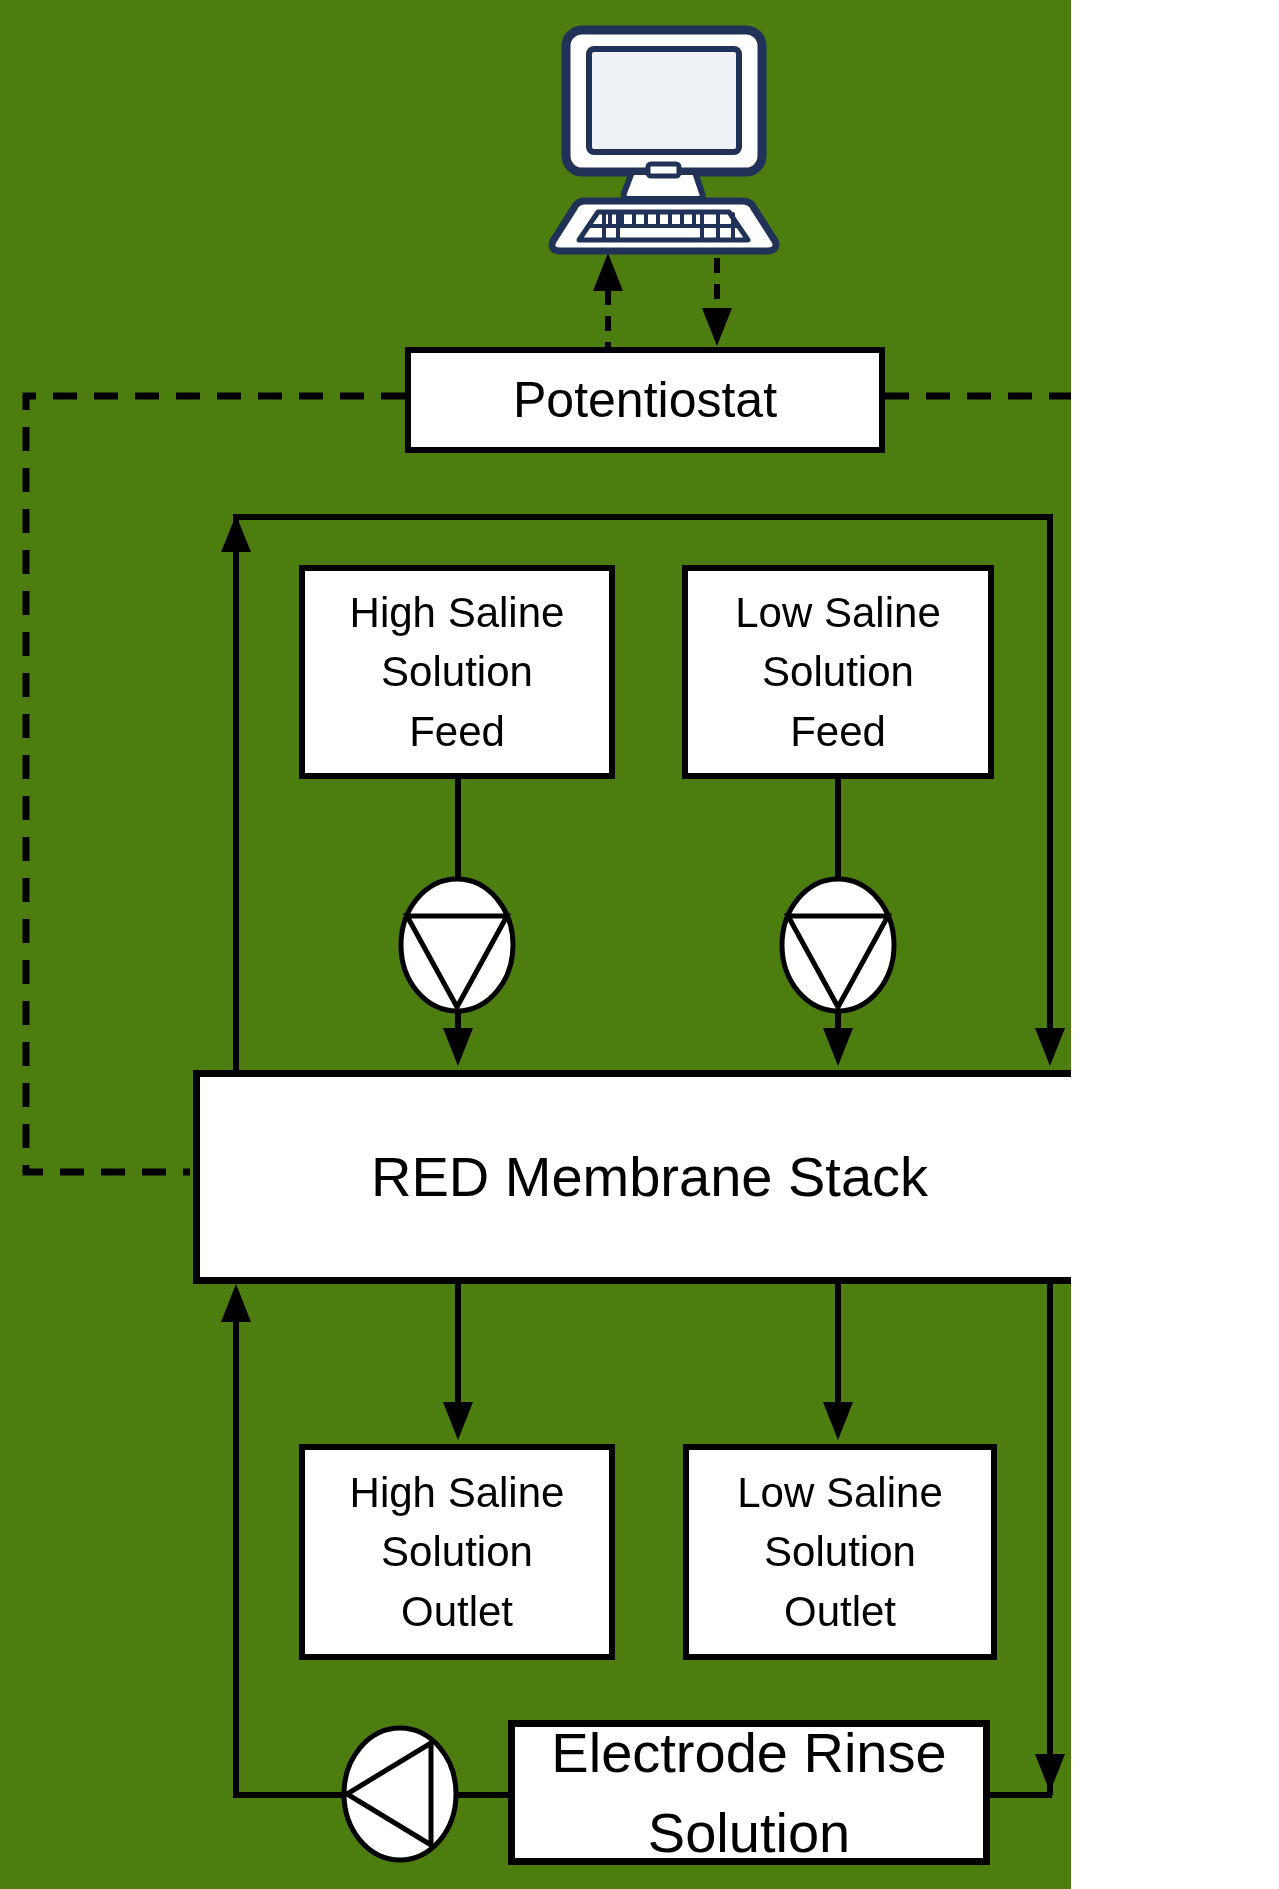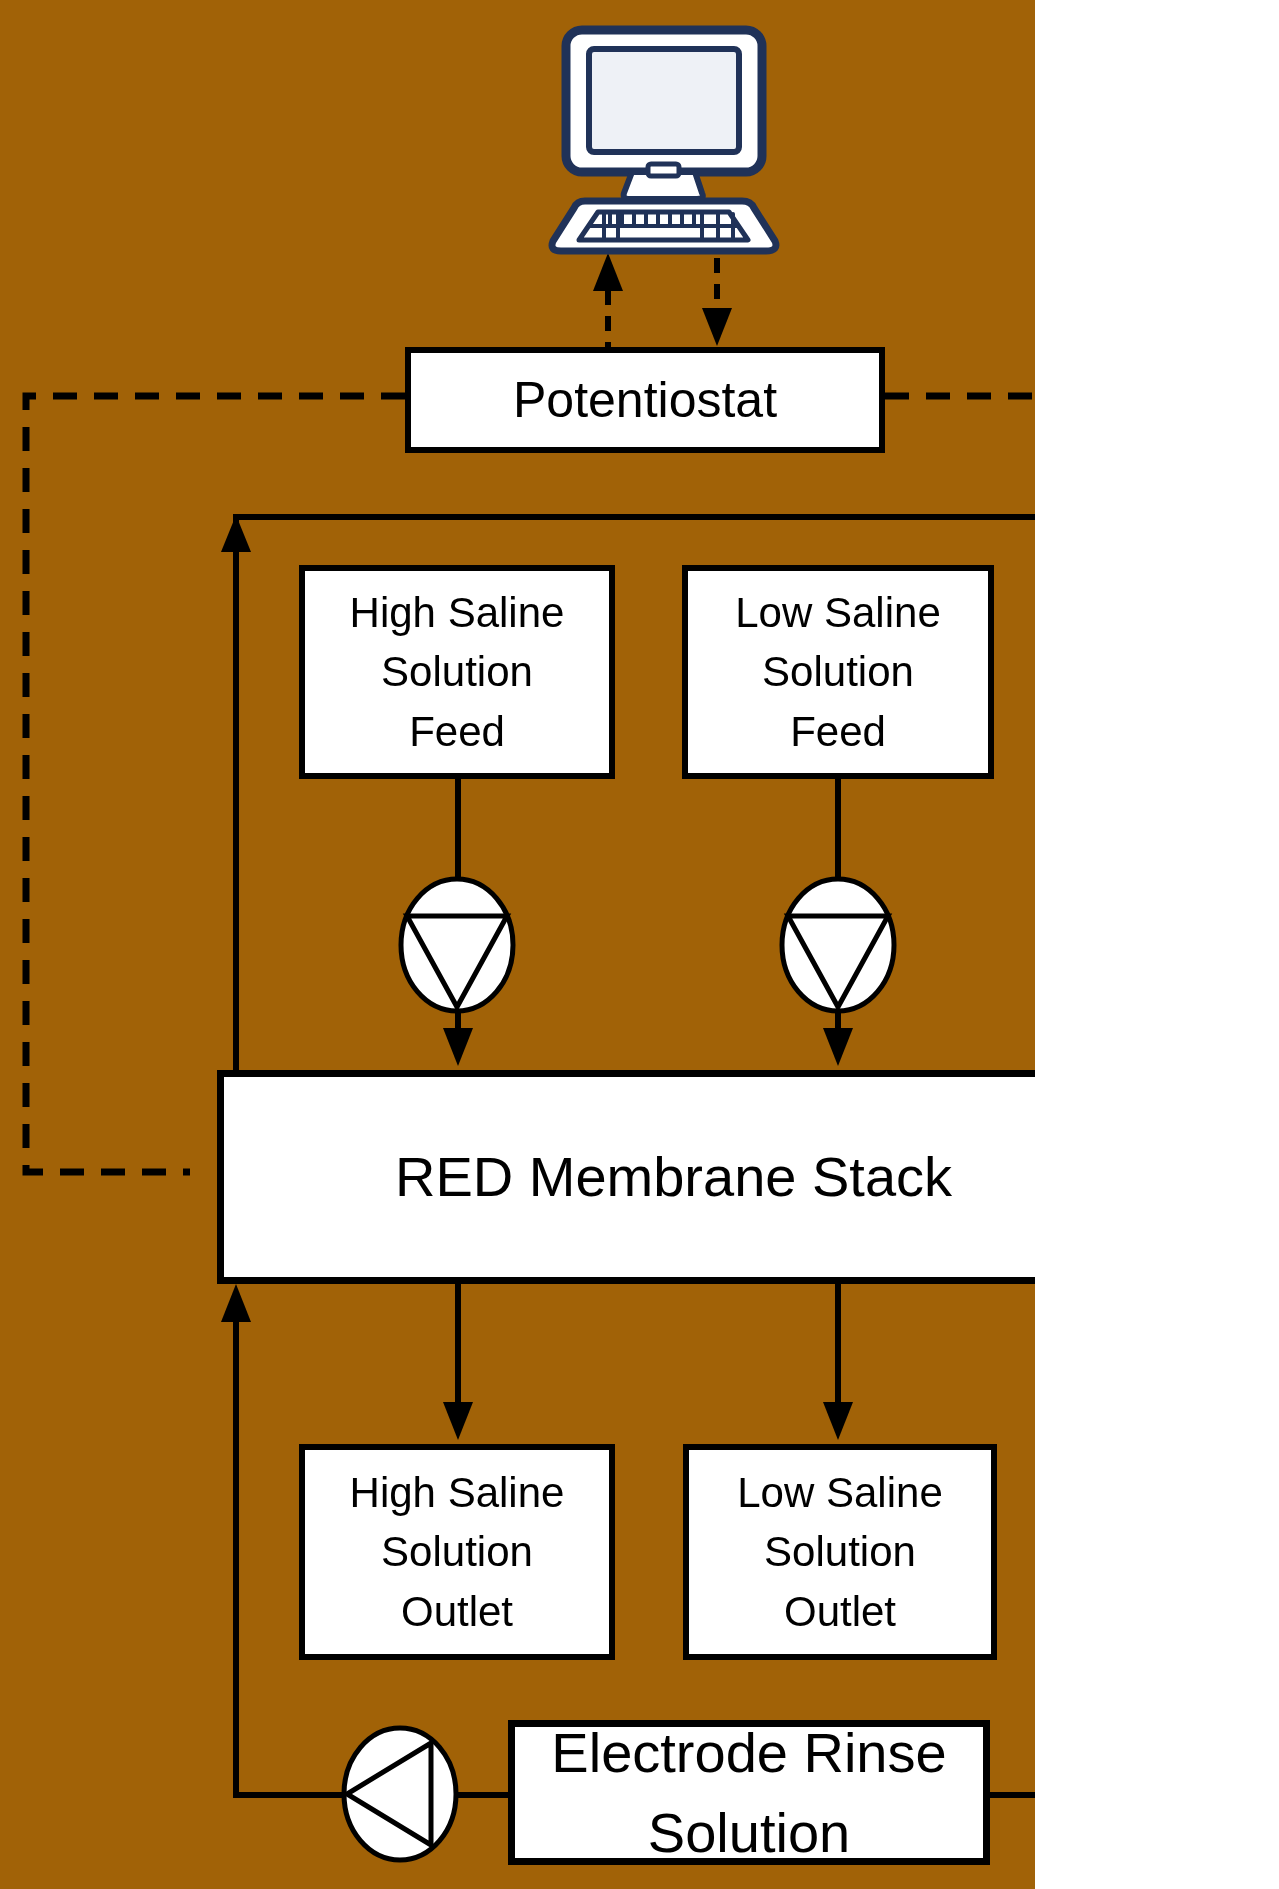--- a/index.html
+++ b/index.html
@@ -1,34 +1,35 @@
 <!DOCTYPE html>
 <html><head>
 <meta charset="utf-8">
 <style>
   html,body{margin:0;padding:0;background:#ffffff;}
   #canvas{
     position:relative;
     width:1035px;height:1889px;
-    background:#a16207;
+    background:#4d7c0f;
     font-family:"Liberation Sans",sans-serif;
     overflow:hidden;
+    padding-left:36px;
   }
   #lines{position:absolute;left:0;top:0;width:1279px;height:1889px;}
   .box{
     position:absolute;box-sizing:border-box;
     background:#ffffff;border:6px solid #000000;
     display:flex;align-items:center;justify-content:center;
     text-align:center;white-space:pre-line;color:#000000;
     line-height:1.42;
   }
   .potentiostat{left:405px;top:347px;width:480px;height:106px;font-size:50px;}
   .feed-high {left:299px;top:565px;width:316px;height:214px;font-size:42px;}
   .feed-low  {left:682px;top:565px;width:312px;height:214px;font-size:42px;}
-  .stack{left:193px;top:1070px;width:913px;height:214px;border-width:7px;font-size:56px;margin-left:24px;}
+  .stack{left:193px;top:1070px;width:913px;height:214px;border-width:7px;font-size:56px;}
   .outlet-high{left:299px;top:1444px;width:316px;height:216px;font-size:42px;}
   .outlet-low {left:683px;top:1444px;width:314px;height:216px;font-size:42px;}
   .ers{left:508px;top:1720px;width:482px;height:145px;border-width:7px;font-size:56px;}
 </style>
 </head>
 <body>
 
 <div id="canvas">
 
   <svg id="lines" viewBox="0 0 1279 1889">

